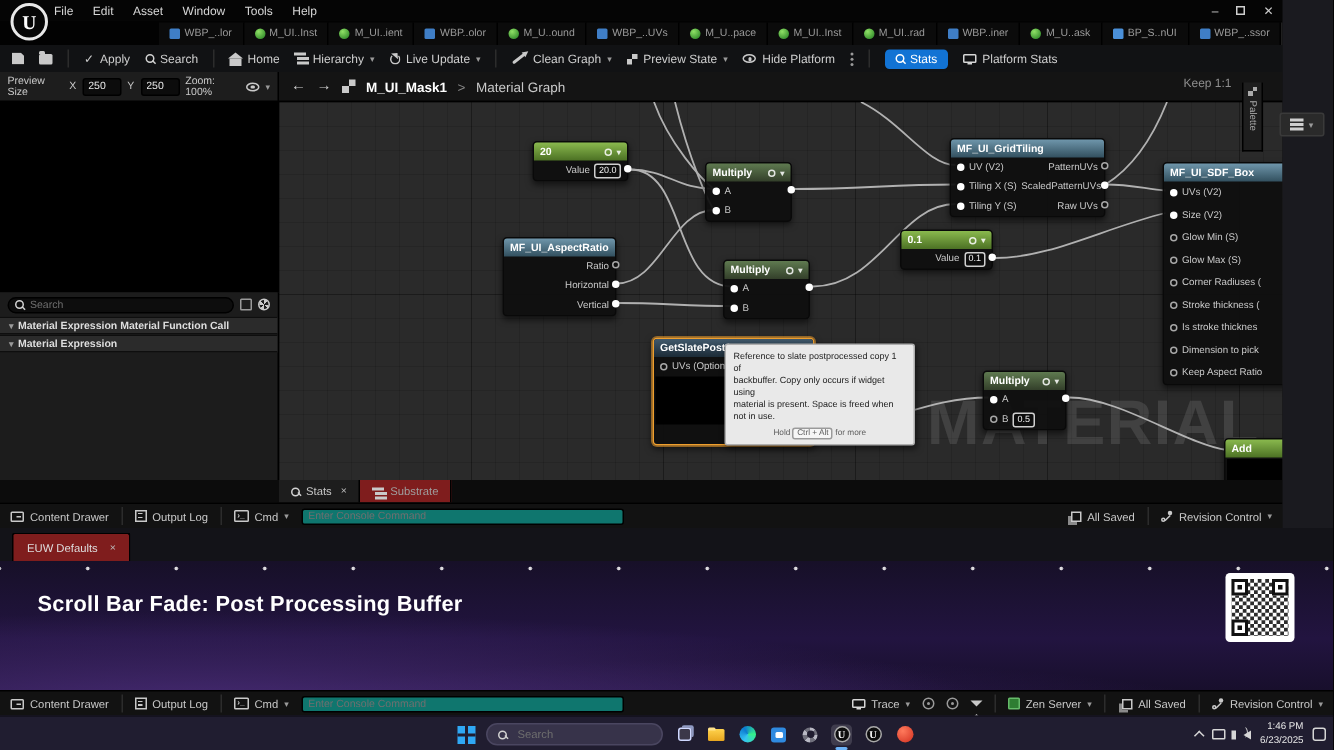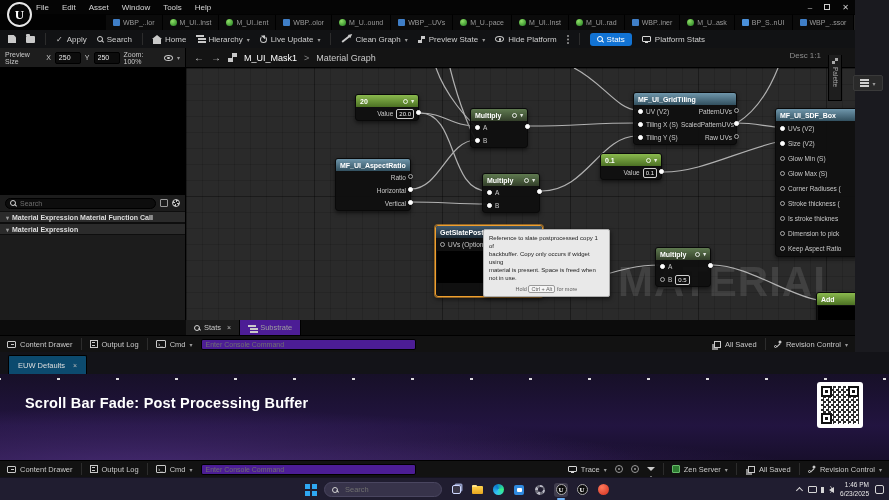--- a/index.html
+++ b/index.html
@@ -74,21 +74,21 @@
   .i-hg::after{content:"";position:absolute;left:-4px;top:4.5px;border-left:4px solid transparent;border-right:4px solid transparent;border-bottom:4.5px solid #c9c9c9;}
   .i-gear{width:8px;height:8px;border:2px solid #c9c9c9;border-radius:50%;background:conic-gradient(#c9c9c9 0 12%,transparent 0 25%,#c9c9c9 0 37%,transparent 0 50%,#c9c9c9 0 62%,transparent 0 75%,#c9c9c9 0 87%,transparent 0);}
   .i-pencil{width:7px;height:7px;}
   .i-pencil::after{content:"";position:absolute;left:0;top:2px;width:8px;height:2.4px;background:#c9c9c9;transform:rotate(-45deg);border-radius:1px;}
 
   
   .subbar-left{left:0;top:48px;width:186px;height:20px;background:#1d1d1d;border-right:1px solid #000;border-bottom:1px solid #000;display:flex;align-items:center;gap:4px;padding:0 5px;font-size:7px;color:#c9c9c9;}
   .numbox{width:26px;height:12px;background:#0c0c0c;border:1px solid #000;border-radius:2px;color:#e8e8e8;font-size:7px;padding:0 3px;}
   .subbar-right{left:186px;top:48px;width:669px;height:20px;background:#141414;border-bottom:1px solid #000;display:flex;align-items:center;gap:7px;padding:0 8px;font-size:9px;color:#c9c9c9;}
   .arrow{color:#cfcfcf;font-size:10px;}
-  .crumb-asset{color:#fff;font-weight:normal;}
+  .crumb-asset{color:#fff;font-weight:bold;}
   .crumb-sep{color:#8a8a8a;}
   .crumb-view{color:#c9c9c9;}
   .zoom-ind{position:absolute;right:34px;top:3px;font-size:8px;color:#8f8f8f;}
 
   
   .viewport{left:0;top:68px;width:186px;height:127px;background:#000;border-right:1px solid #000;}
   .details{left:0;top:195px;width:186px;height:140px;background:#1c1c1c;border-right:1px solid #000;font-size:7.5px;color:#c9c9c9;}
   .dtabs{display:flex;height:14px;background:#111;align-items:flex-end;}
   .dtab{height:13px;display:flex;align-items:center;gap:3px;padding:0 7px;background:#161616;color:#9a9a9a;border-right:1px solid #000;}
   .dtab.active{background:#242424;color:#e8e8e8;}
@@ -139,28 +139,28 @@
   
   .rstrip{left:855px;top:0;width:34px;height:352px;background:#1a1a1f;z-index:20;}
   .palette{left:828px;top:55px;width:14px;height:46px;background:#1e1e1e;border:1px solid #000;border-top:none;writing-mode:vertical-rl;display:flex;align-items:center;gap:3px;padding-top:3px;font-size:6.5px;color:#aaa;z-index:25;}
   .pal-ic{width:6px;height:6px;background:conic-gradient(#aaa 0 25%,transparent 0 50%,#aaa 0 75%,transparent 0);}
   .hamburger{left:853px;top:75px;width:30px;height:16px;background:#2a2a2a;border:1px solid #3a3a3a;border-radius:2px;display:flex;align-items:center;justify-content:center;gap:3px;z-index:26;}
   .hb-bars{width:9px;height:1.4px;background:#cfcfcf;box-shadow:0 3px 0 0 #cfcfcf,0 -3px 0 0 #cfcfcf;}
 
   
   .btabs{left:0;top:320px;width:855px;height:15px;background:#0c0c0c;display:flex;align-items:flex-end;padding-left:186px;}
   .btab{height:15px;display:flex;align-items:center;gap:4px;padding:0 8px;font-size:7.5px;color:#c9c9c9;background:#1d1d1d;border-right:1px solid #000;}
-  .btab.dim{background:#4c1d95;color:#9f9f9f;}
+  .btab.dim{background:#7f1d1d;color:#9f9f9f;}
   .statusbar{left:0;top:335px;width:855px;height:17px;background:#121212;display:flex;align-items:center;gap:8px;padding:0 7px;font-size:7.5px;color:#c9c9c9;border-top:1px solid #000;}
-  .console{width:215px;height:11px;background:#4c1d95;border:1px solid #000;border-radius:2px;color:#ddd;font-size:7px;padding:0 4px;}
+  .console{width:215px;height:11px;background:#0f766e;border:1px solid #000;border-radius:2px;color:#ddd;font-size:7px;padding:0 4px;}
   .statusbar2{left:0;top:460px;width:889px;height:17px;background:#121212;display:flex;align-items:center;gap:8px;padding:0 7px;font-size:7.5px;color:#c9c9c9;border-top:1px solid #000;z-index:15;}
 
   
   .euwrow{left:0;top:352px;width:889px;height:22px;background:#131318;display:flex;align-items:flex-end;}
-  .euwtab{margin-left:8px;height:19px;display:flex;align-items:center;gap:6px;padding:0 9px;background:#0c4a6e;border:1px solid #000;border-bottom:none;font-size:7.5px;color:#dedede;border-radius:2px 2px 0 0;}
+  .euwtab{margin-left:8px;height:19px;display:flex;align-items:center;gap:6px;padding:0 9px;background:#7f1d1d;border:1px solid #000;border-bottom:none;font-size:7.5px;color:#dedede;border-radius:2px 2px 0 0;}
   .slide{left:0;top:374px;width:889px;height:86px;
     background:radial-gradient(95% 130% at 16% 120%,#4c2e7c 0%,rgba(76,46,124,0) 62%),radial-gradient(75% 110% at 55% 140%,#372160 0%,rgba(55,33,96,0) 58%),linear-gradient(180deg,#171028 0%,#221440 60%,#180f2c 100%);}
   .dotsrow{position:absolute;left:0;top:1px;width:100%;height:6px;background-image:radial-gradient(circle,rgba(255,255,255,.85) 1.2px,transparent 1.4px);background-size:59px 6px;background-position:29px 1px;background-repeat:repeat-x;}
   .slide-title{position:absolute;left:25px;top:21px;font-size:14.5px;font-weight:bold;color:#fff;letter-spacing:.2px;}
   .slide-line{position:absolute;left:25px;font-size:11.5px;color:#ded7f2;}
   .qr{position:absolute;right:26px;top:8px;width:46px;height:46px;background:#fff;border-radius:3px;padding:4px;}
   .qr-pat{position:absolute;inset:4px;background:repeating-conic-gradient(#151515 0 25%,#fff 0 50%);background-size:5px 5px;opacity:.9;}
   .qf{position:absolute;width:11px;height:11px;border:2px solid #111;background:#fff;}
   .qf::after{content:"";position:absolute;inset:2px;background:#111;}
   .qf.tl{left:4px;top:4px;} .qf.tr{right:4px;top:4px;} .qf.bl{left:4px;bottom:4px;}
@@ -341,21 +341,21 @@
     <span class="ic i-eye"></span>
     <span class="carat">▾</span>
   </div>
   <div class="abs subbar-right">
     <span class="arrow">←</span>
     <span class="arrow">→</span>
     <span class="ic i-grid4" style="width:9px;height:9px"></span>
     <span class="crumb-asset">M_UI_Mask1</span>
     <span class="crumb-sep">&gt;</span>
     <span class="crumb-view">Material Graph</span>
-    <span class="zoom-ind">Desc 1:1</span>
+    <span class="zoom-ind">Keep 1:1</span>
   </div>
 
   <div class="abs viewport"></div>
   <div class="abs details">
     <div class="dsearch" style="position:relative">
       <span class="ic i-mag"></span>
       <input placeholder="Search" style="">
       <span class="mini-ic"></span>
       <span class="ic i-gear" style="width:8px;height:8px;border-width:1px"></span>
     </div>

